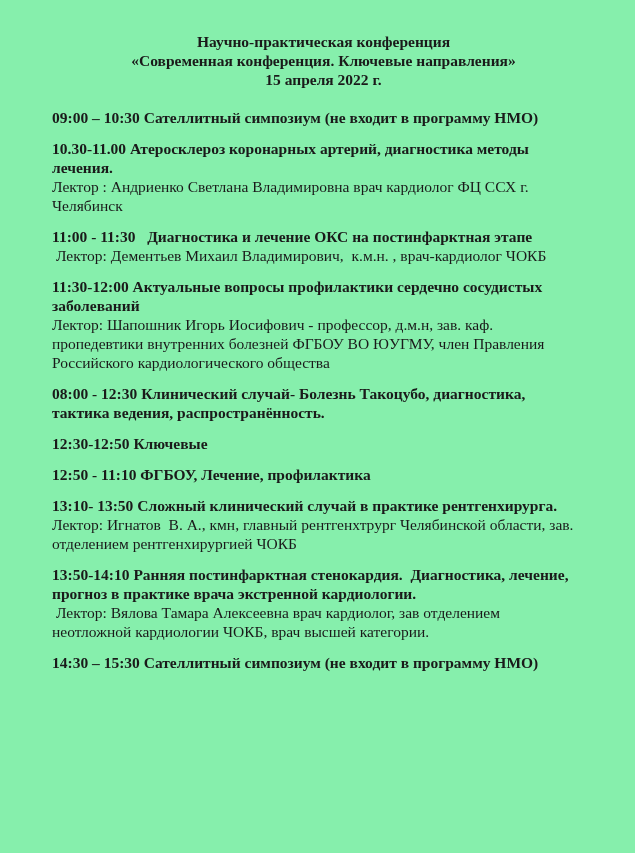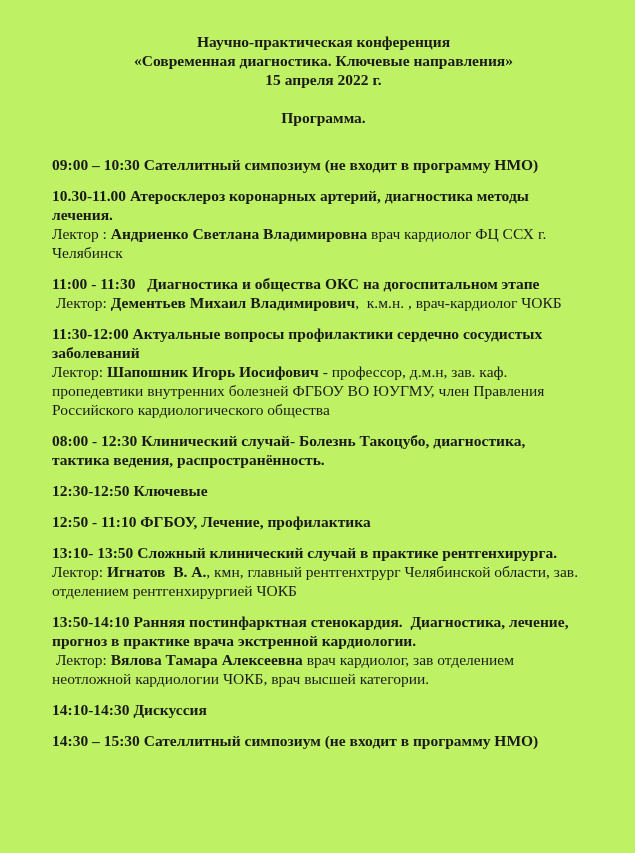--- a/index.html
+++ b/index.html
@@ -4,21 +4,21 @@
 <style>
   html, body {
     margin: 0;
     padding: 0;
     background: #ffffff;
   }
   .page {
     position: relative;
     width: 635px;
     height: 853px;
-    background: #bef264;
+    background: #86efac;
     color: #1a1a1a;
     font-family: "Liberation Serif", "DejaVu Serif", serif;
     font-size: 15.5px;
     line-height: 19px;
     box-sizing: border-box;
     padding: 32px 40px 20px 52px;
     overflow: hidden;
   }
   .doc-header {
     text-align: center;
@@ -37,50 +37,49 @@
     margin: 0 16px 12px 0;
     max-width: 545px;
   }
   .section p {
     margin: 0;
   }
   .sec-heading {
     font-weight: bold;
   }
   .b {
-    font-weight: bold;
+    font-weight: normal;
   }
   .pre {
     white-space: pre-wrap;
   }
 </style>
 </head>
 <body>
 
 <div class="page">
 
   <div class="doc-header">
     <p>Научно-практическая конференция</p>
-    <p>«Современная диагностика. Ключевые направления»</p>
+    <p>«Современная конференция. Ключевые направления»</p>
     <p>15 апреля 2022 г.</p>
   </div>
 
-  <p class="program-label">Программа.</p>
 
   <div class="section">
     <p class="sec-heading pre"><span>09:00 – 10:30</span><span> Сателлитный симпозиум (не входит в программу НМО)</span></p>
   </div>
 
   <div class="section">
     <p class="sec-heading pre"><span>10.30-11.00</span><span> Атеросклероз коронарных артерий, диагностика методы лечения.</span></p>
     <p class="pre"><span>Лектор : </span><span class="b">Андриенко Светлана Владимировна</span><span> врач кардиолог ФЦ ССХ г. Челябинск</span></p>
   </div>
 
   <div class="section">
-    <p class="sec-heading pre"><span>11:00 - 11:30</span><span>   Диагностика и общества ОКС на догоспитальном этапе</span></p>
+    <p class="sec-heading pre"><span>11:00 - 11:30</span><span>   Диагностика и лечение ОКС на постинфарктная этапе</span></p>
     <p class="pre"><span> Лектор: </span><span class="b">Дементьев Михаил Владимирович</span><span>,  к.м.н. , врач-кардиолог ЧОКБ</span></p>
   </div>
 
   <div class="section">
     <p class="sec-heading pre"><span>11:30-12:00</span><span> Актуальные вопросы профилактики сердечно сосудистых заболеваний</span></p>
     <p class="pre"><span>Лектор: </span><span class="b">Шапошник Игорь Иосифович</span><span> - профессор, д.м.н, зав. каф. пропедевтики внутренних болезней ФГБОУ ВО ЮУГМУ, член Правления Российского кардиологического общества</span></p>
   </div>
 
   <div class="section">
     <p class="sec-heading pre"><span>08:00 - 12:30</span><span> Клинический случай- Болезнь Такоцубо, диагностика, тактика ведения, распространённость.</span></p>
@@ -97,21 +96,18 @@
   <div class="section">
     <p class="sec-heading pre"><span>13:10- 13:50</span><span> Сложный клинический случай в практике рентгенхирурга.</span></p>
     <p class="pre"><span>Лектор: </span><span class="b">Игнатов  В. А.</span><span>, кмн, главный рентгенхтрург Челябинской области, зав. отделением рентгенхирургией ЧОКБ</span></p>
   </div>
 
   <div class="section">
     <p class="sec-heading pre"><span>13:50-14:10</span><span> Ранняя постинфарктная стенокардия.  Диагностика, лечение, прогноз в практике врача экстренной кардиологии.</span></p>
     <p class="pre"><span> Лектор: </span><span class="b">Вялова Тамара Алексеевна</span><span> врач кардиолог, зав отделением неотложной кардиологии ЧОКБ, врач высшей категории.</span></p>
   </div>
 
-  <div class="section">
-    <p class="sec-heading pre"><span>14:10-14:30</span><span> Дискуссия</span></p>
-  </div>
 
   <div class="section">
     <p class="sec-heading pre"><span>14:30 – 15:30</span><span> Сателлитный симпозиум (не входит в программу НМО)</span></p>
   </div>
 
 </div>
 
 </body></html>

